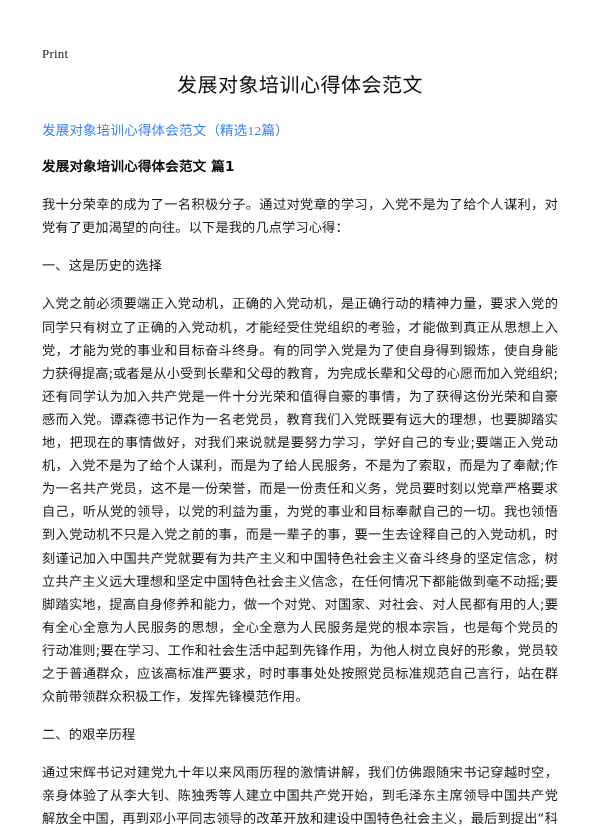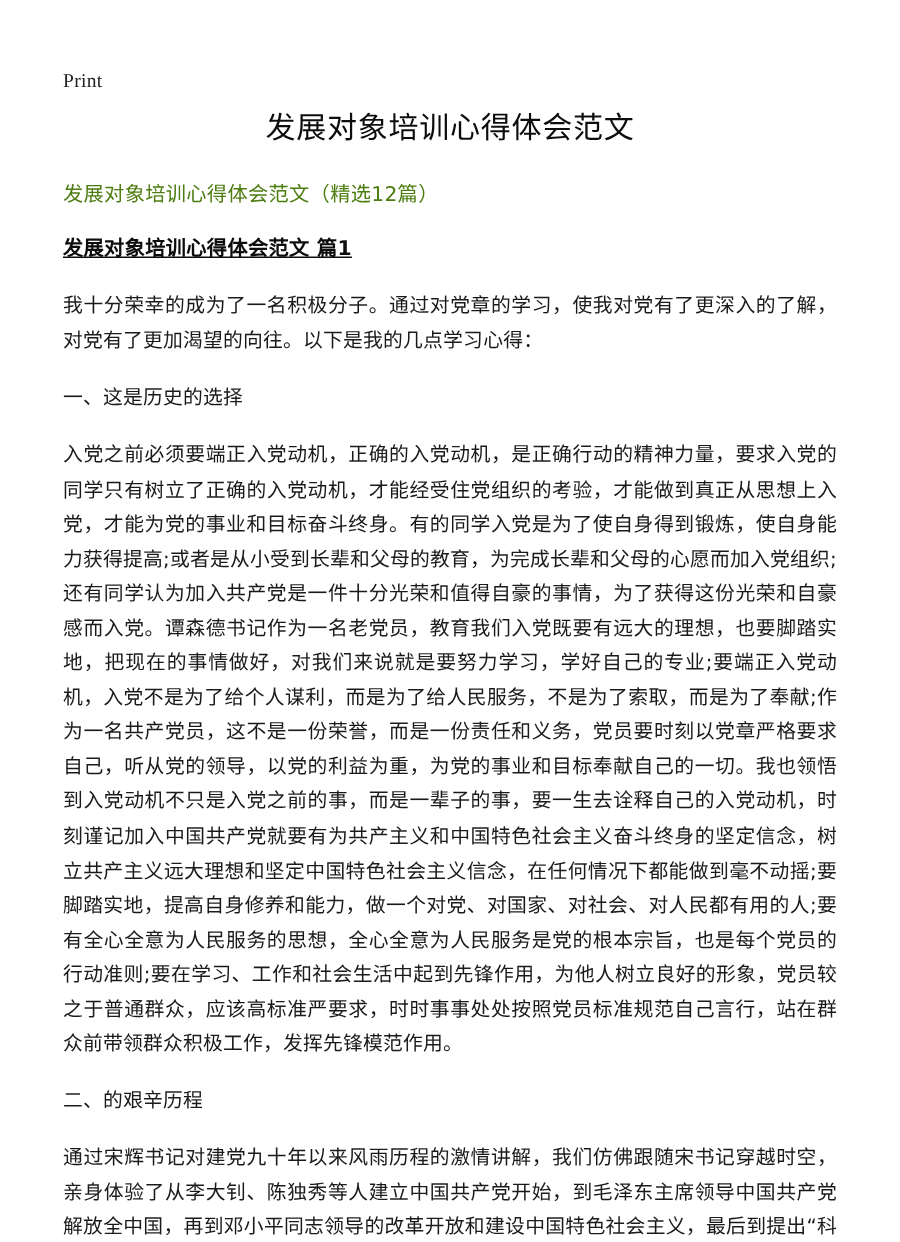--- a/index.html
+++ b/index.html
@@ -46,32 +46,32 @@
     font-weight: normal;
     text-align: center;
     color: #0d0d0d;
     letter-spacing: 0.5px;
     margin: 0 0 22px 0;
     line-height: 1.3;
   }
   .subtitle {
     font-size: 13.5px;
     line-height: 1.6;
-    color: #4d7c0f;
+    color: #3b82f6;
     margin: 0 0 14px 0;
     letter-spacing: 0.2px;
+    font-family: Liberation Serif, serif;
   }
   .section-heading-bold {
     font-size: 13.5px;
     font-weight: bold;
     color: #0d0d0d;
     margin: 0 0 16px 0;
     line-height: 1.6;
     letter-spacing: 0.2px;
-    text-decoration: underline;
   }
   p.body-text {
     font-size: 13.2px;
     line-height: 1.75;
     color: #1a1a1a;
     margin: 0 0 15px 0;
     text-align: justify;
     text-justify: inter-ideograph;
     letter-spacing: 0.15px;
   }
@@ -94,21 +94,21 @@
   <div class="print-link">Print</div>
 
   <div class="content">
 
     <h1 class="doc-title">发展对象培训心得体会范文</h1>
 
     <div class="subtitle">发展对象培训心得体会范文（精选12篇）</div>
 
     <div class="section-heading-bold">发展对象培训心得体会范文 篇1</div>
 
-    <p class="body-text">我十分荣幸的成为了一名积极分子。通过对党章的学习，使我对党有了更深入的了解，对党有了更加渴望的向往。以下是我的几点学习心得：</p>
+    <p class="body-text">我十分荣幸的成为了一名积极分子。通过对党章的学习，入党不是为了给个人谋利，对党有了更加渴望的向往。以下是我的几点学习心得：</p>
 
     <p class="section-num">一、这是历史的选择</p>
 
     <p class="body-text">入党之前必须要端正入党动机，正确的入党动机，是正确行动的精神力量，要求入党的同学只有树立了正确的入党动机，才能经受住党组织的考验，才能做到真正从思想上入党，才能为党的事业和目标奋斗终身。有的同学入党是为了使自身得到锻炼，使自身能力获得提高;或者是从小受到长辈和父母的教育，为完成长辈和父母的心愿而加入党组织;还有同学认为加入共产党是一件十分光荣和值得自豪的事情，为了获得这份光荣和自豪感而入党。谭森德书记作为一名老党员，教育我们入党既要有远大的理想，也要脚踏实地，把现在的事情做好，对我们来说就是要努力学习，学好自己的专业;要端正入党动机，入党不是为了给个人谋利，而是为了给人民服务，不是为了索取，而是为了奉献;作为一名共产党员，这不是一份荣誉，而是一份责任和义务，党员要时刻以党章严格要求自己，听从党的领导，以党的利益为重，为党的事业和目标奉献自己的一切。我也领悟到入党动机不只是入党之前的事，而是一辈子的事，要一生去诠释自己的入党动机，时刻谨记加入中国共产党就要有为共产主义和中国特色社会主义奋斗终身的坚定信念，树立共产主义远大理想和坚定中国特色社会主义信念，在任何情况下都能做到毫不动摇;要脚踏实地，提高自身修养和能力，做一个对党、对国家、对社会、对人民都有用的人;要有全心全意为人民服务的思想，全心全意为人民服务是党的根本宗旨，也是每个党员的行动准则;要在学习、工作和社会生活中起到先锋作用，为他人树立良好的形象，党员较之于普通群众，应该高标准严要求，时时事事处处按照党员标准规范自己言行，站在群众前带领群众积极工作，发挥先锋模范作用。</p>
 
     <p class="section-num">二、的艰辛历程</p>
 
     <p class="body-text">通过宋辉书记对建党九十年以来风雨历程的激情讲解，我们仿佛跟随宋书记穿越时空，亲身体验了从李大钊、陈独秀等人建立中国共产党开始，到毛泽东主席领导中国共产党解放全中国，再到邓小平同志领导的改革开放和建设中国特色社会主义，最后到提出“科学发展观”的艰辛历程，这让我深深地了解到共产党的先进性和优越性，更加深刻地体会到，只有共产党的领导，才能肩负起民族的希望，才能领导中国人民把历史推向前进。没有共产党，就没有新中国;没有共产党就不能发展中国。这是历史的选择，也是人民的选择。我作为一名积极要求进步的大学生，我渴望</p>
 
   </div>

